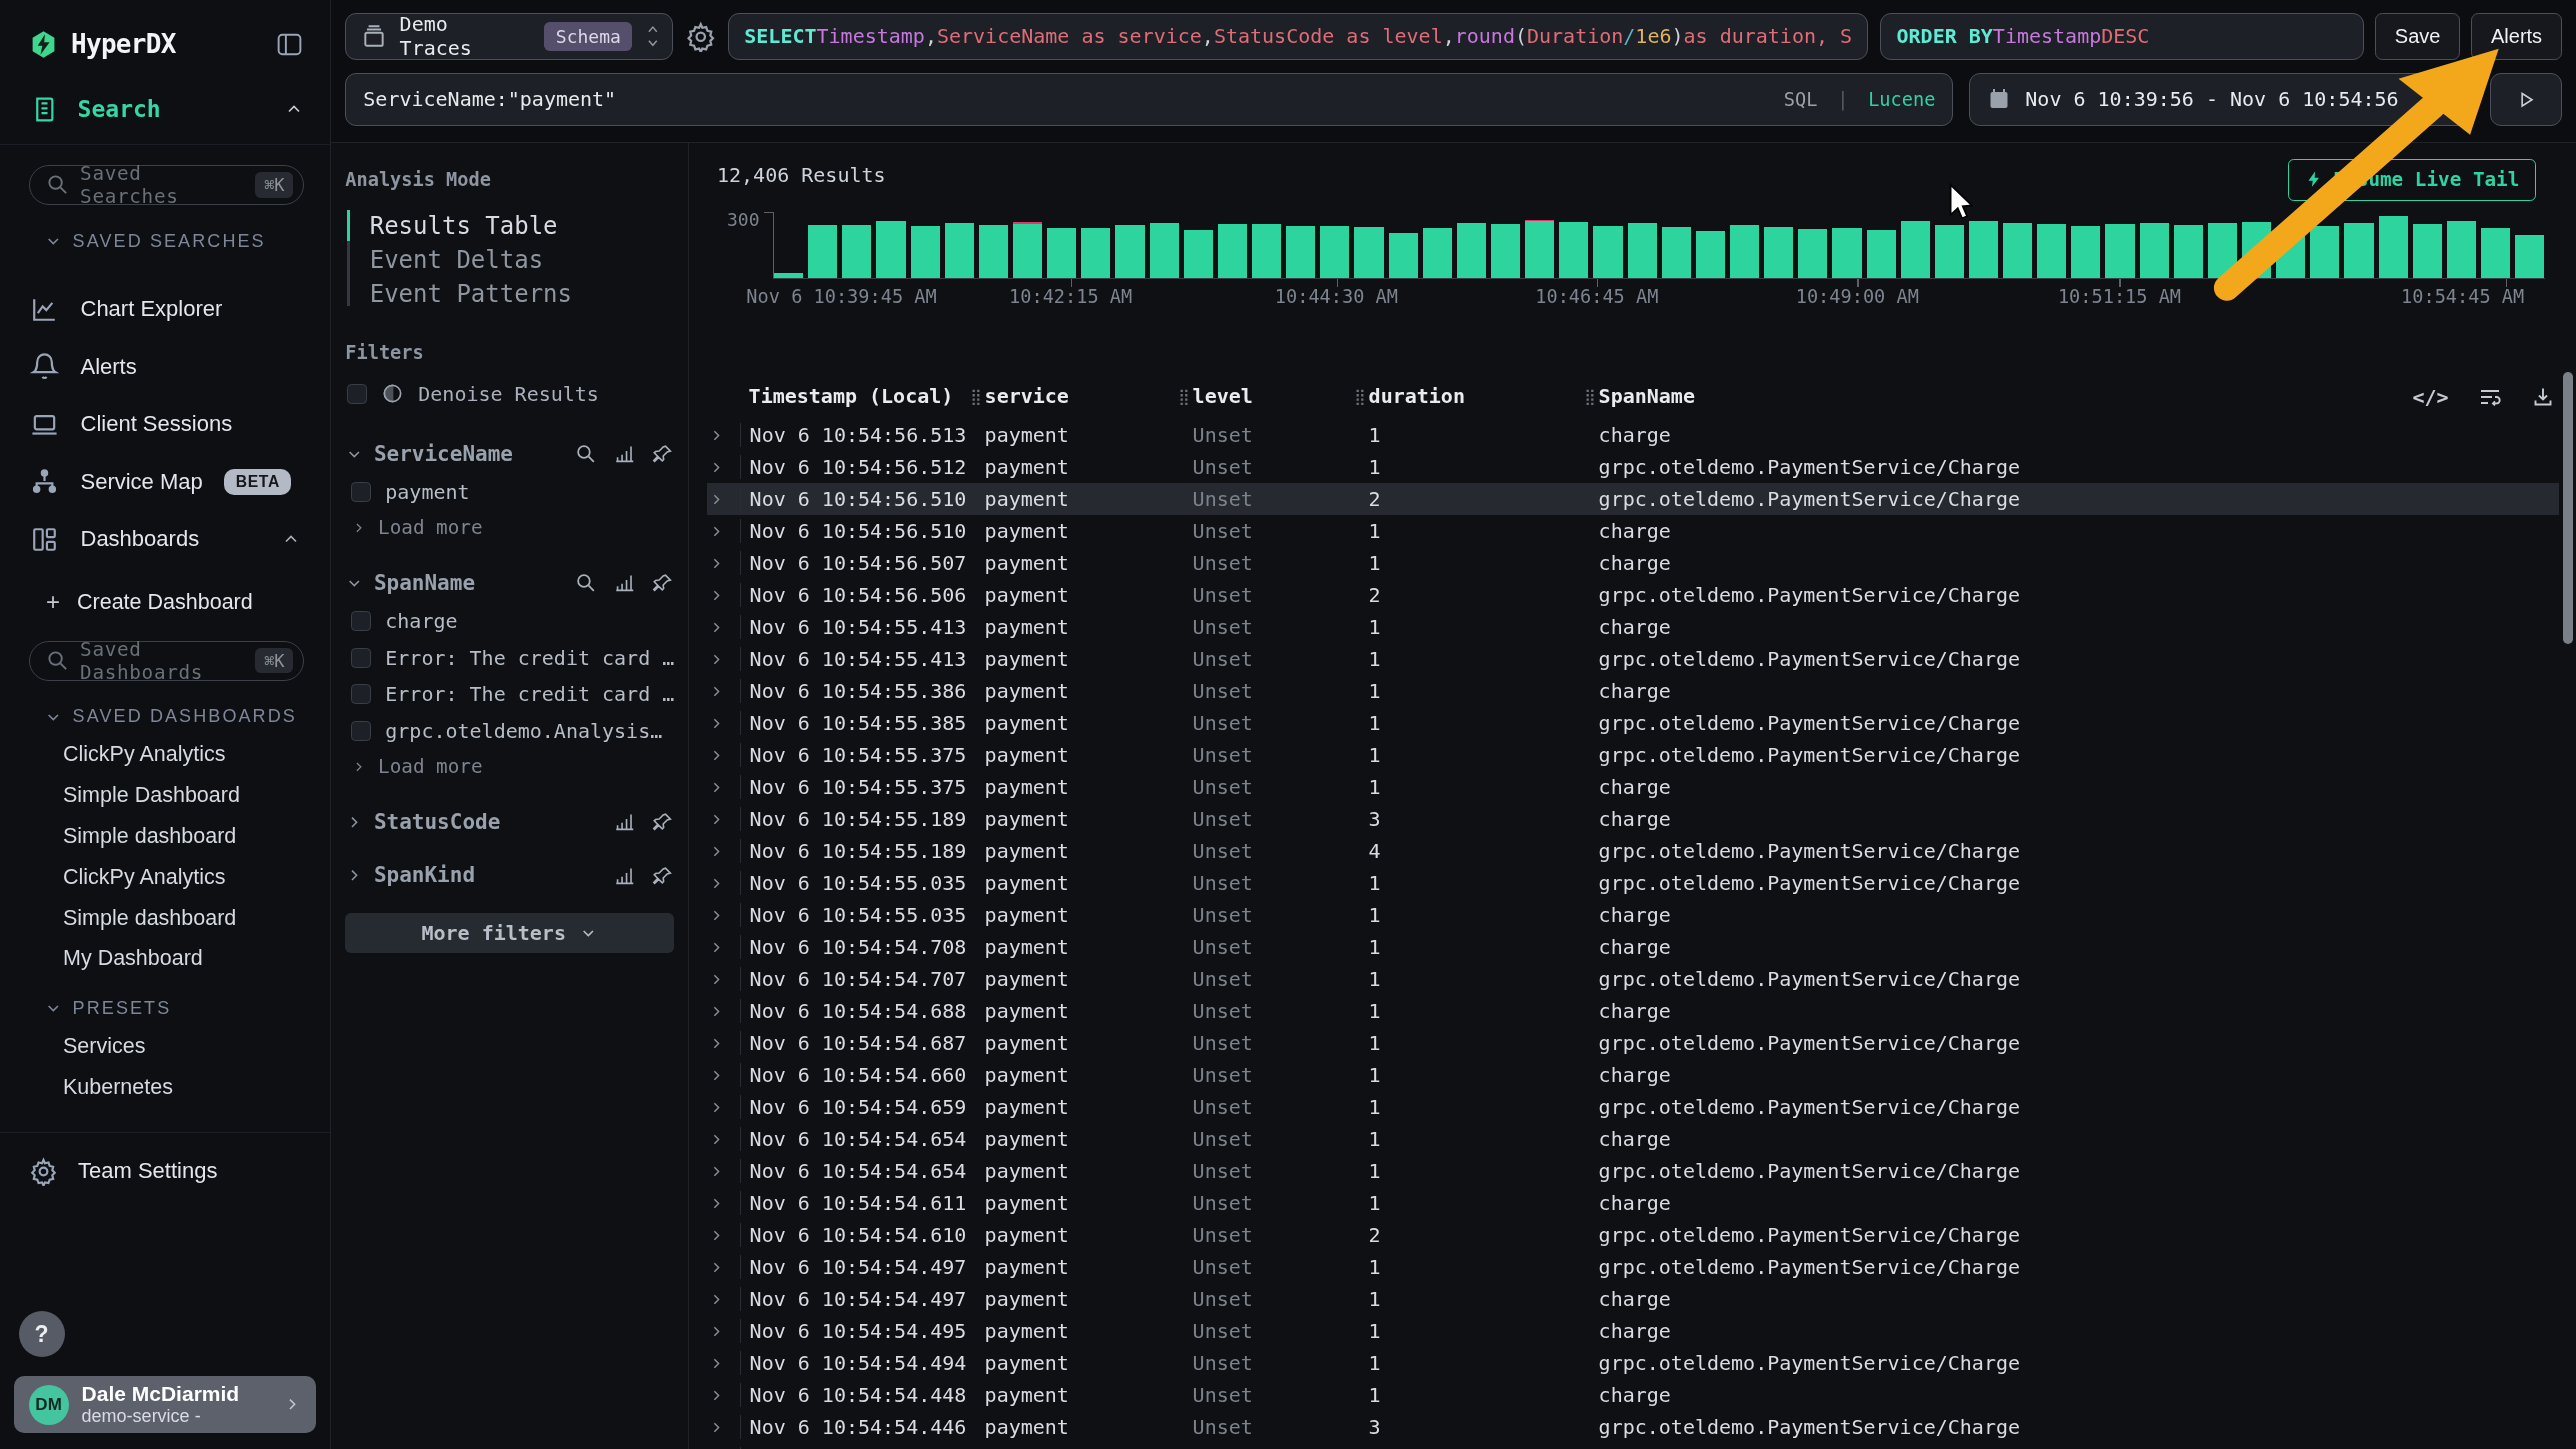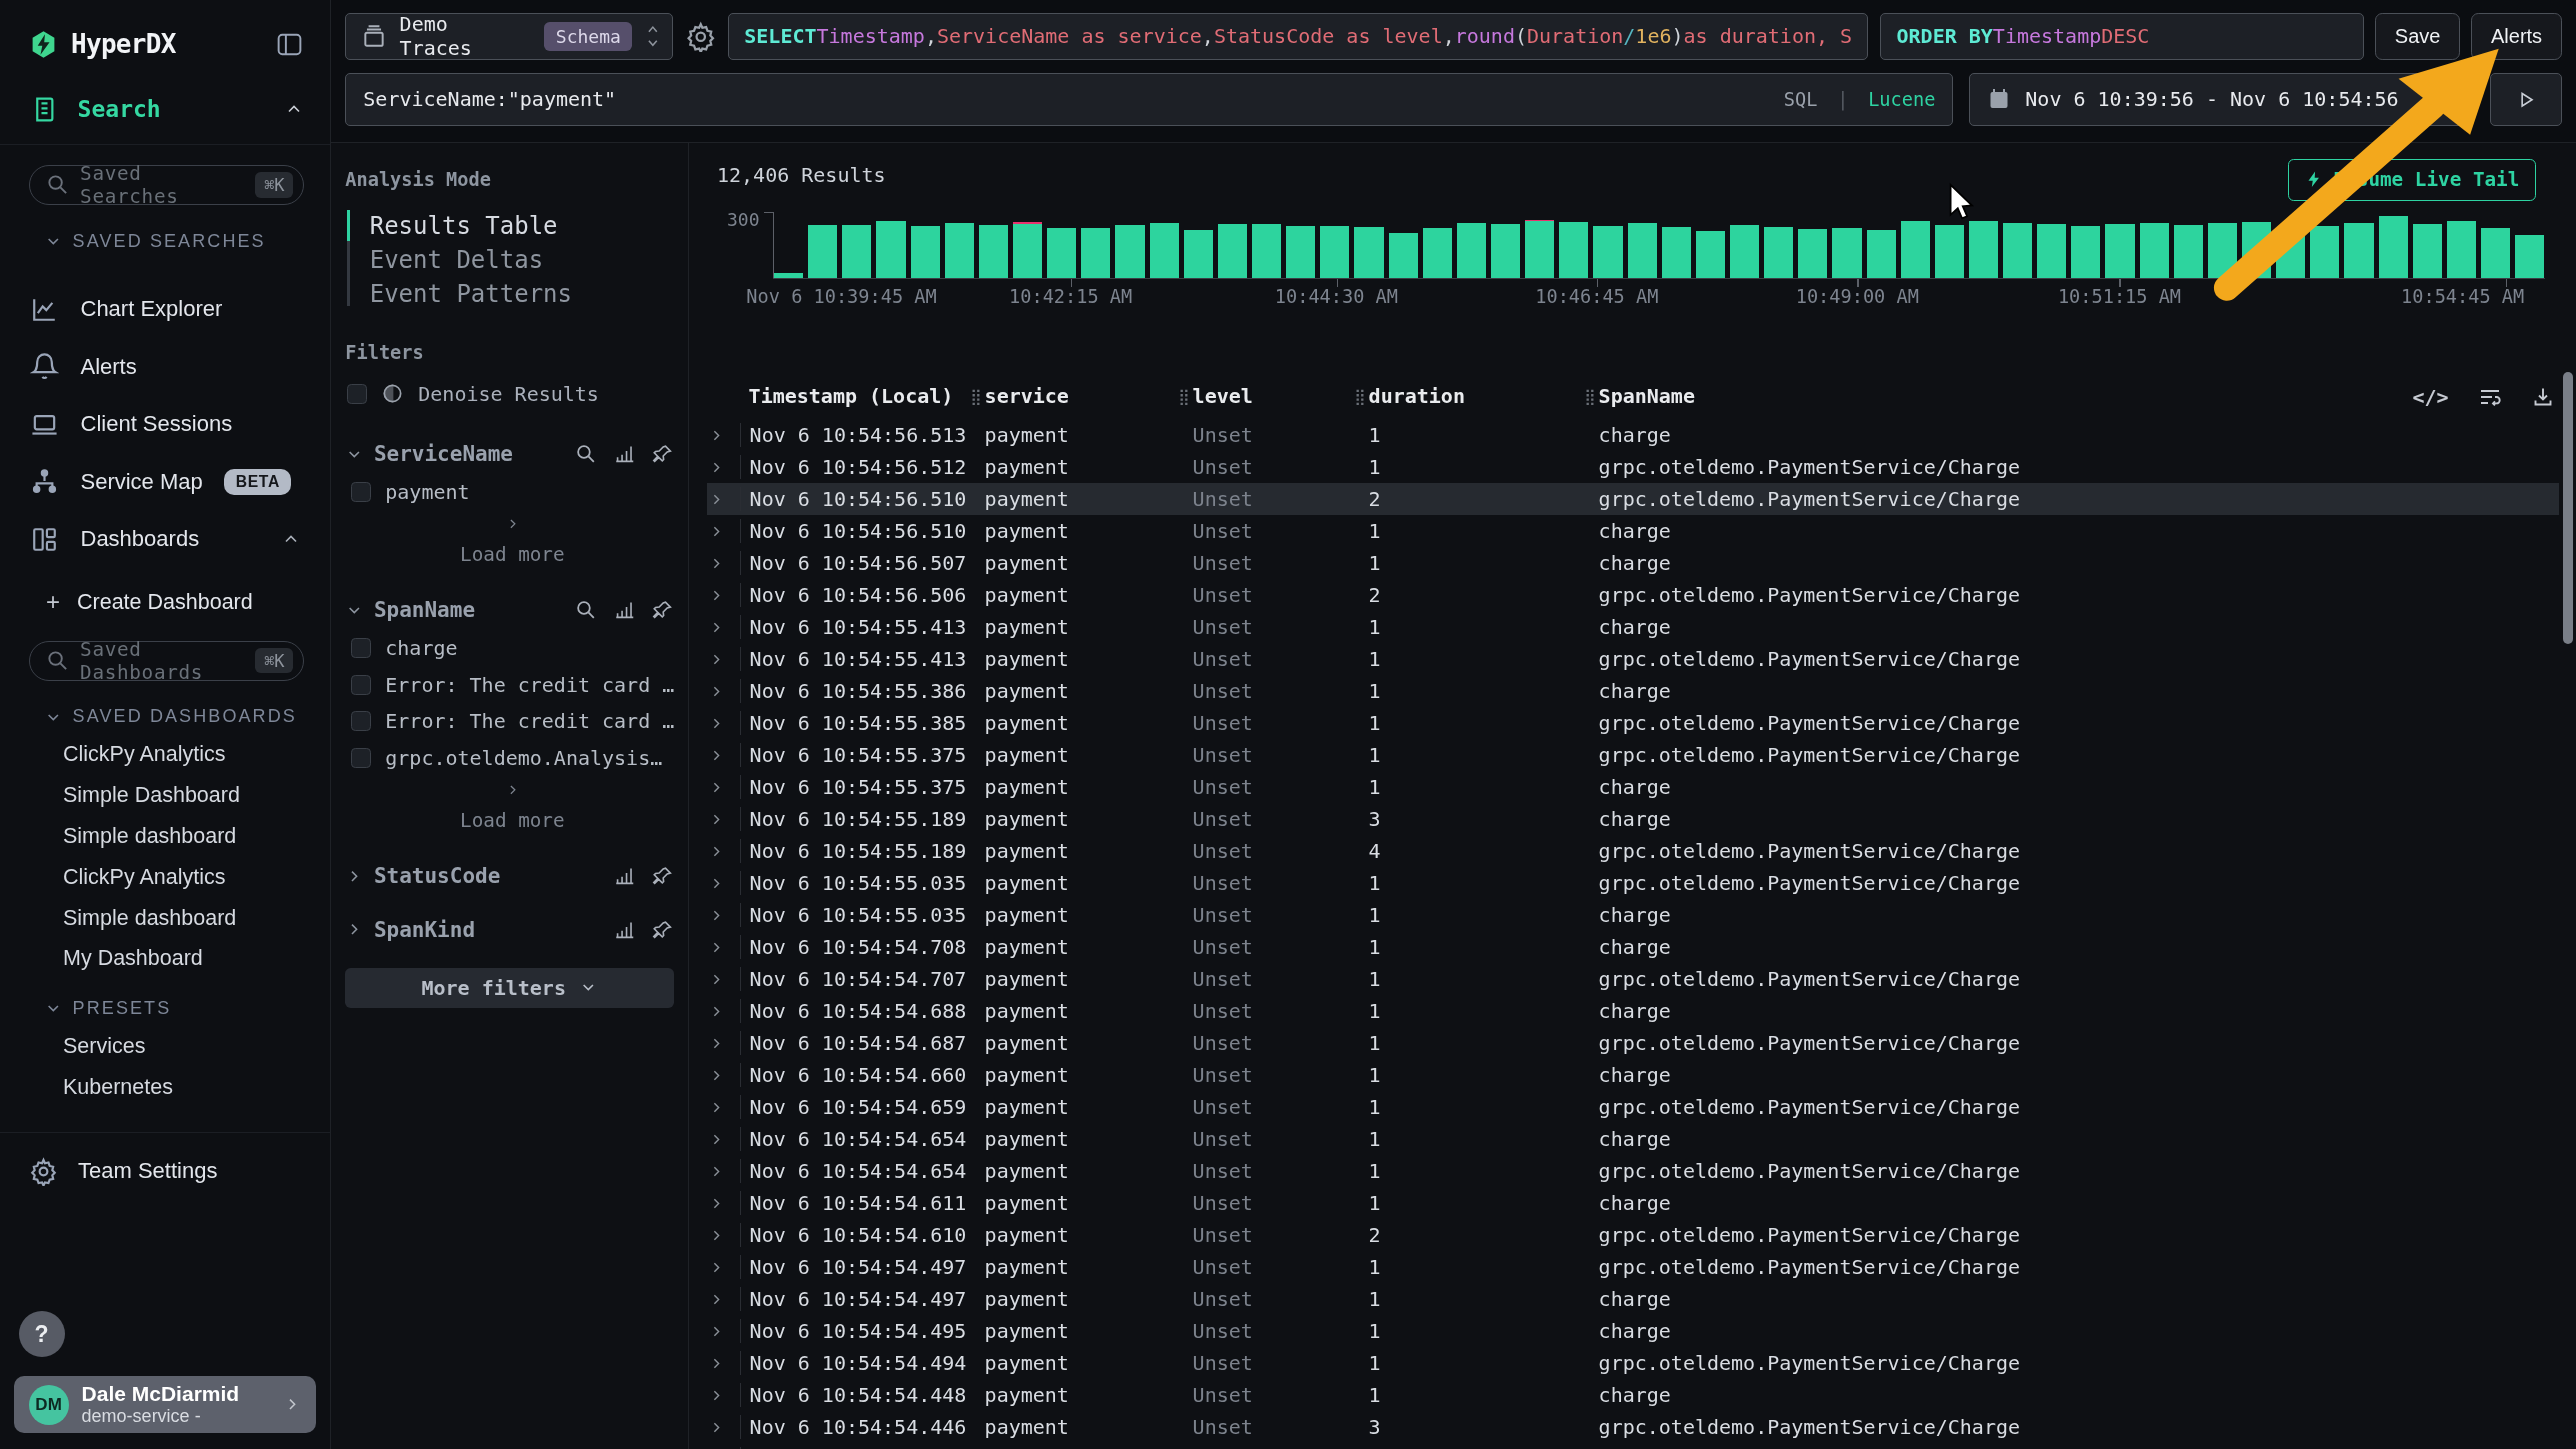--- a/index.html
+++ b/index.html
@@ -55,21 +55,21 @@
   .user-name { font-size:21px; font-weight:bold; color:#ffffff; }
   .user-sub { font-size:18px; color:#d9dce2; }
   .user-card .chev { width:18.6px; height:18.6px; color:#c2c6cd; }
 
   
   #topbar { position:absolute; left:331px; top:0; width:2245px; height:143px; background:#0b0d11;
             border-bottom:1.4px solid #1f2227; padding:11.4px 14.3px 0 14.3px; }
   .tb-row { display:flex; align-items:center; gap:11.4px; }
   .tb-row1 { height:50px; }
   .tb-row2 { height:53px; margin-top:11.4px; gap:15.7px; }
-  .field { background:#1d2026; border:1.4px solid #4b5058; border-radius:5px; height:47px;
+  .field { background:#1d2026; border:1.4px solid #4b5058; border-radius:11px; height:47px;
            display:flex; align-items:center; font-size:20px; color:#e8eaee; }
   .dataset-select { width:328px; padding:0 11.4px 0 14.3px; gap:13px; }
   .dataset-select .db-ic { width:26px; height:26px; color:#aab0ba; }
   .dataset-select .name { flex:1; }
   .badge-schema { background:#564f6b; color:#ddd9ea; border-radius:5.7px; font-size:18px; padding:4.3px 11.4px; }
   .updown { display:flex; flex-direction:column; gap:1.4px; color:#8d939c; }
   .updown svg { width:15.7px; height:11.4px; }
   .gear-btn { width:31.5px; height:31.5px; color:#9aa1ab; flex:0 0 auto; }
   .gear-btn svg { width:100%; height:100%; }
   .sql-editor { flex:1; padding:0 15.7px; overflow:hidden; white-space:nowrap; }
@@ -107,21 +107,21 @@
   .checkbox { width:20px; height:20px; background:#1d2127; border:1.4px solid #3a3f47; border-radius:4.3px; flex:0 0 auto; }
   .denoise-ic { width:23px; height:23px; color:#9aa1ab; }
   .fgroup { margin-bottom:14.3px; }
   .fgroup-head { display:flex; align-items:center; gap:10px; height:39px; color:#99a1ad; }
   .fgroup-head .gname { font-weight:bold; font-size:21px; }
   .fgroup-head .chev { width:18.6px; height:18.6px; color:#8d95a0; }
   .fgroup-head .gicons { margin-left:auto; display:flex; gap:17px; align-items:center; }
   .fgroup-head .gicons svg { width:21.5px; height:21.5px; color:#aab0ba; }
   .fitem { display:flex; align-items:center; gap:14.3px; padding:6.4px 0 6.4px 5.7px; color:#b7bdc6; }
   .fitem .flabel { white-space:nowrap; overflow:hidden; }
-  .load-more { display:flex; align-items:center; gap:11.4px; color:#7d848f; padding:5.7px 0 10px 5.7px; font-size:19.3px;flex-direction:column; }
+  .load-more { display:flex; align-items:center; gap:11.4px; color:#7d848f; padding:5.7px 0 10px 5.7px; font-size:19.3px; }
   .load-more .chev { width:15.7px; height:15.7px; }
   .more-filters { margin-top:18.6px; height:40px; background:#262a31; border-radius:5.7px; display:flex;
                   align-items:center; justify-content:center; gap:13px; color:#b9bfc9; font-weight:bold; font-size:20px; }
   .more-filters .chev { width:18.6px; height:18.6px; }
 
   
   #results { position:absolute; left:690px; top:143px; width:1886px; height:1307px; padding:0 27px; }
   .res-bar { display:flex; align-items:flex-start; justify-content:space-between; margin-top:15.7px; height:53px; }
   .res-count { font-size:20px; color:#ced3da; padding-top:4.3px; }
   .live-tail { border:1.4px solid #2ed3a2; color:#2ed3a2; border-radius:5.7px; height:42px;

